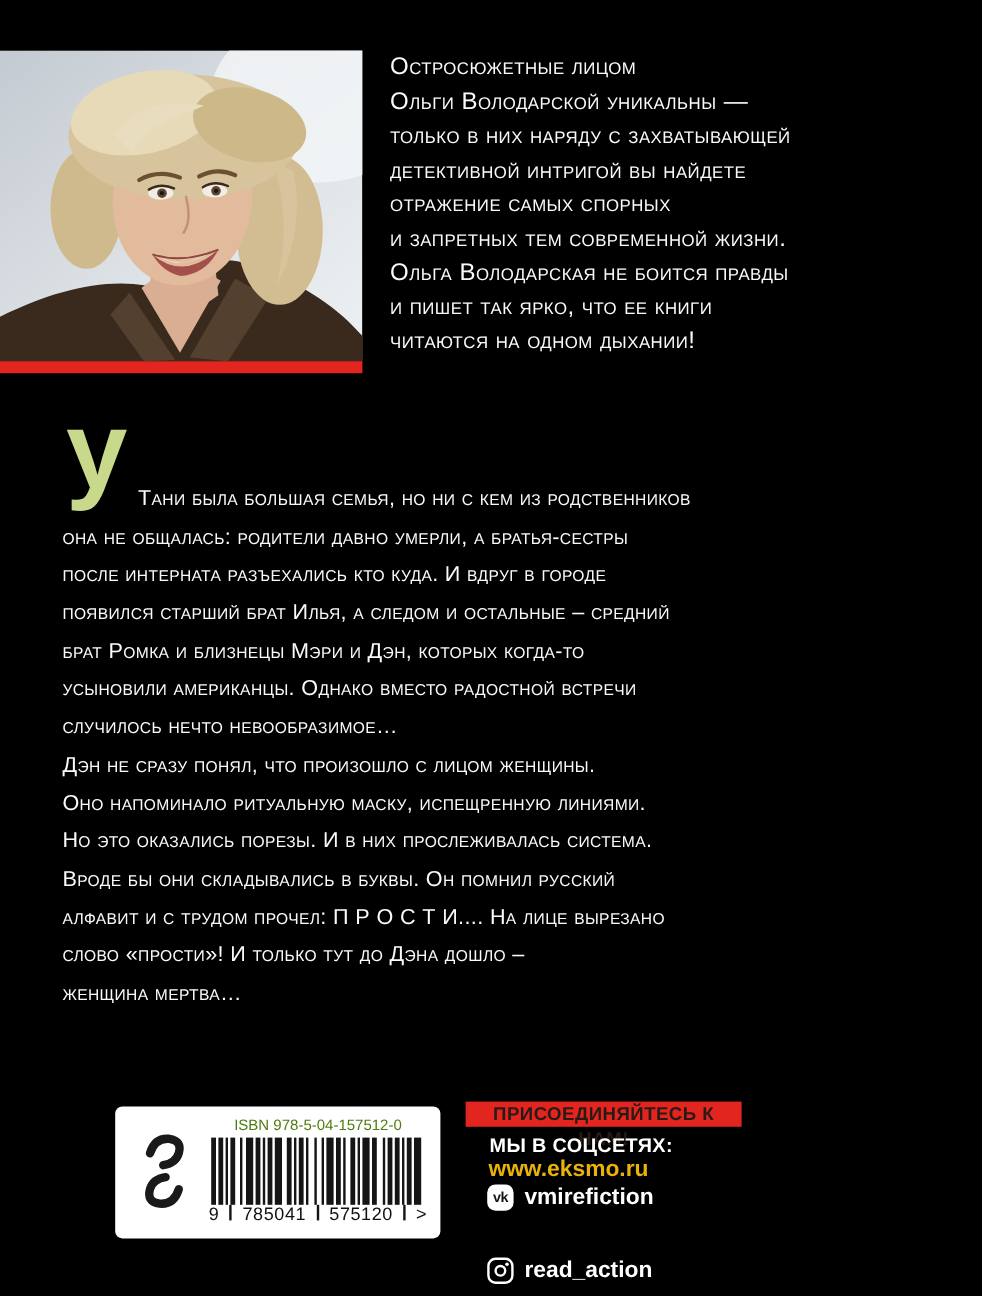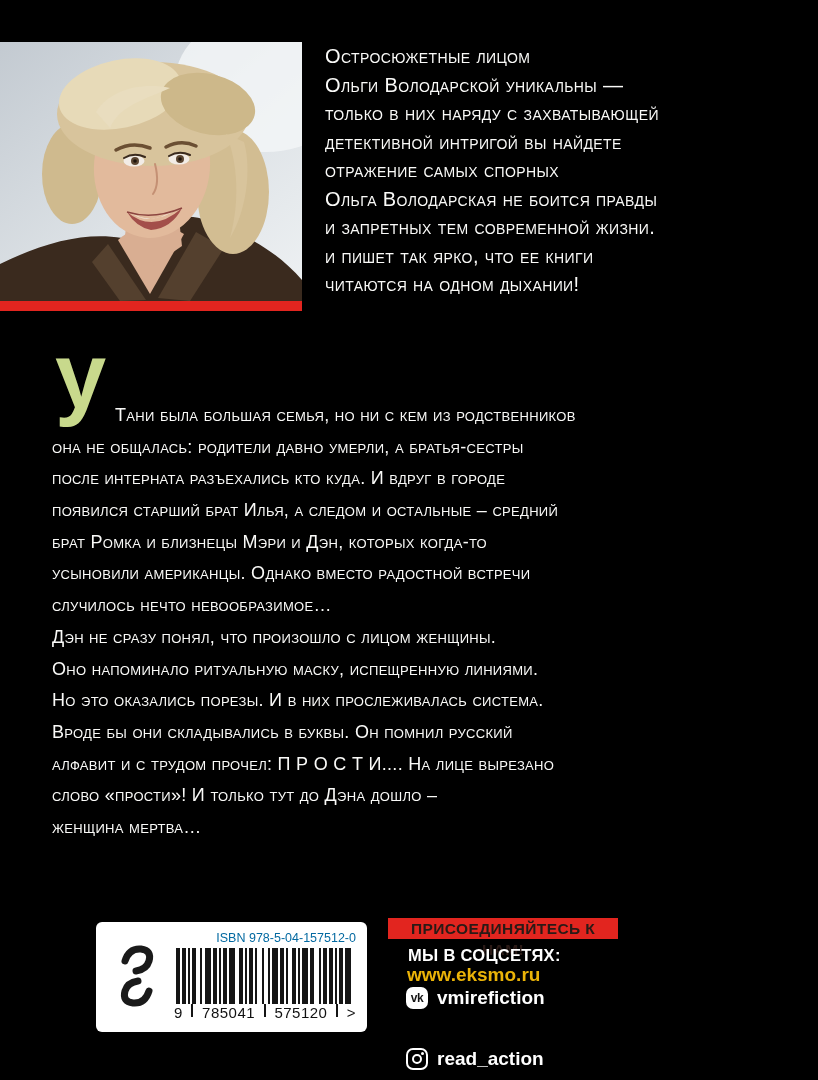--- a/index.html
+++ b/index.html
@@ -22,21 +22,21 @@
   .annotation{position:absolute;left:52px;top:400px;width:756px;}
   .body-line{height:31.7px;line-height:31.7px;font-size:18px;color:#fafaf8;
              font-variant:small-caps;letter-spacing:.3px;white-space:nowrap;}
   .body-line.indent{margin-left:63px;}
 
   
   .barcode-box{position:absolute;left:96px;top:922px;width:271px;height:110px;
                background:#fff;border-radius:6px;}
   .eksmo-logo{position:absolute;left:22px;top:22px;}
   .bc-col{position:absolute;left:78px;top:9px;width:182px;}
-  .isbn{font-size:12.5px;color:#0369a1;text-align:right;white-space:nowrap;}
+  .isbn{font-size:12.5px;color:#4d7c0f;text-align:center;white-space:nowrap;}
   .bars{display:flex;height:56px;margin-top:3px;width:178px;margin-left:2px;}
   .bars span{display:block;height:100%;}
   .bars .bar{background:#151515;}
   .digits{display:flex;align-items:flex-start;justify-content:space-between;
           width:182px;margin-top:0;font-size:15px;color:#111;}
   .guard{width:2px;height:13px;background:#151515;margin-top:0;}
   .digit-group{line-height:17px;letter-spacing:.5px;}
 
   
   .banner{position:absolute;left:388px;top:918px;width:230px;height:21px;
@@ -114,22 +114,22 @@
     </svg>
     <div class="photo-stripe" style="background: rgb(226, 37, 31);"></div>
   </div>
 
   <div class="intro">
     <div class="intro-line">Остросюжетные лицом</div>
     <div class="intro-line">Ольги Володарской уникальны —</div>
     <div class="intro-line">только в них наряду с захватывающей</div>
     <div class="intro-line">детективной интригой вы найдете</div>
     <div class="intro-line">отражение самых спорных</div>
+    <div class="intro-line">и запретных тем современной жизни.</div>
     <div class="intro-line">Ольга Володарская не боится правды</div>
-    <div class="intro-line">и запретных тем современной жизни.</div>
     <div class="intro-line">и пишет так ярко, что ее книги</div>
     <div class="intro-line">читаются на одном дыхании!</div>
   </div>
 
   <div class="dropcap" style="color: rgb(200, 217, 140);">У</div>
   <div class="annotation">
     <div class="body-line indent">Тани была большая семья, но ни с кем из родственников</div>
     <div class="body-line">она не общалась: родители давно умерли, а братья-сестры</div>
     <div class="body-line">после интерната разъехались кто куда. И вдруг в городе</div>
     <div class="body-line">появился старший брат Илья, а следом и остальные – средний</div>

